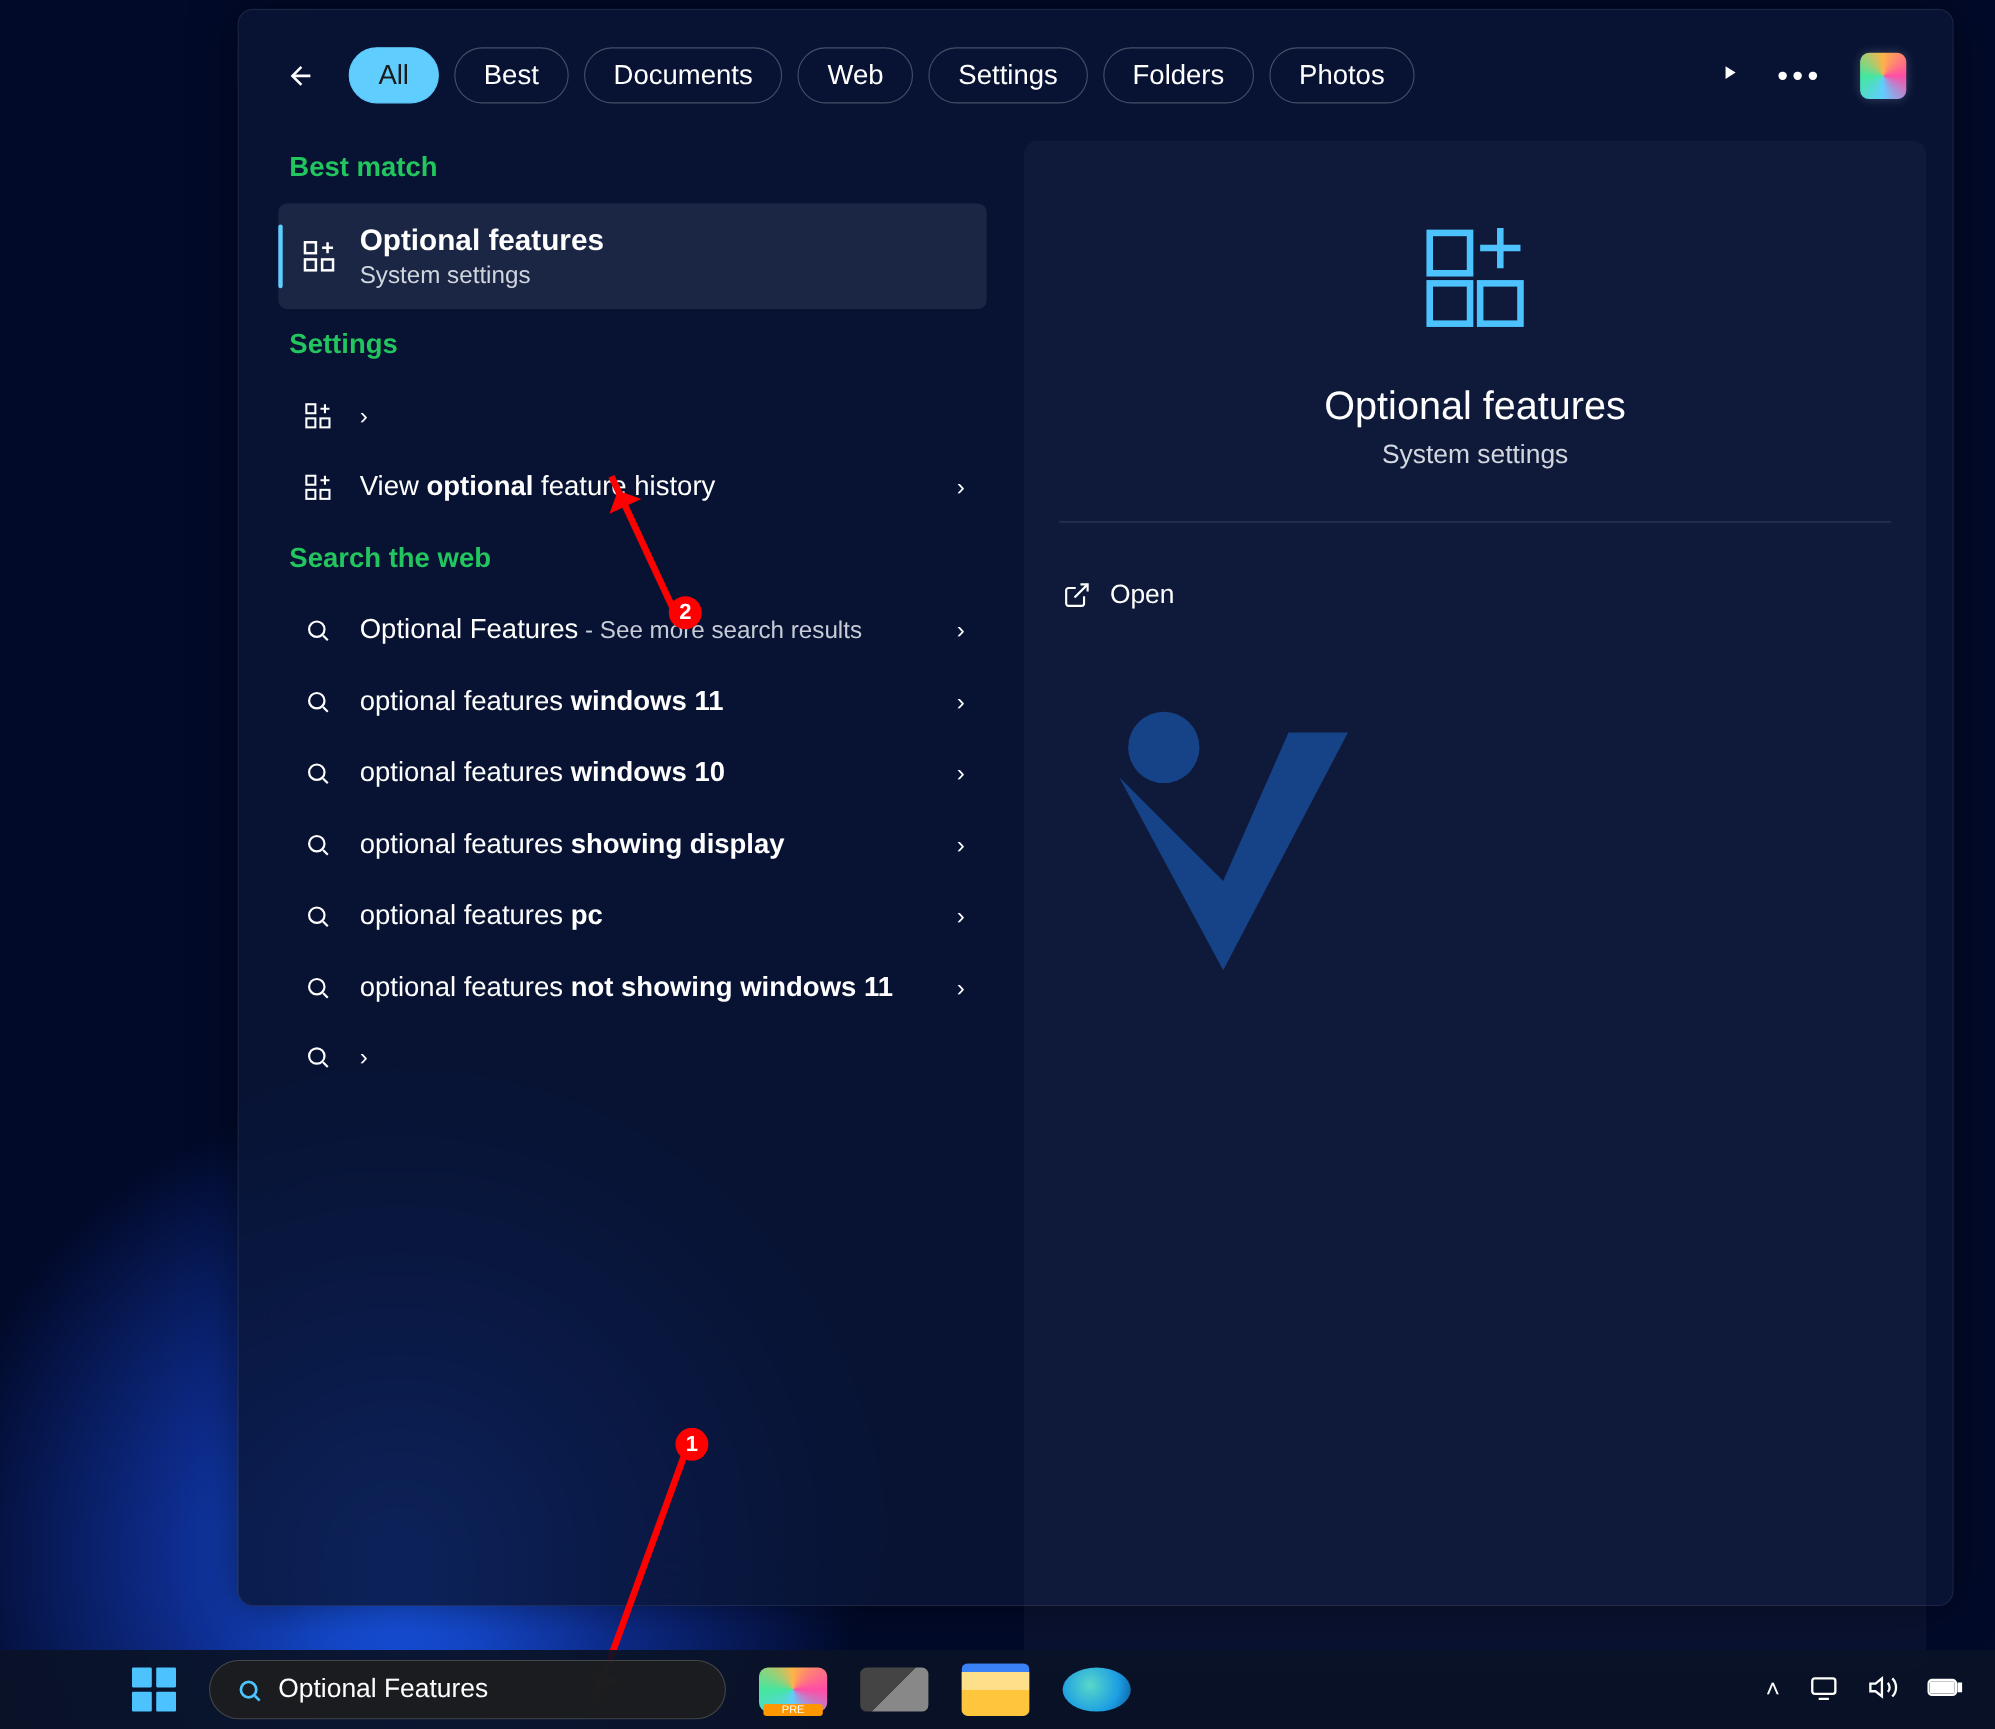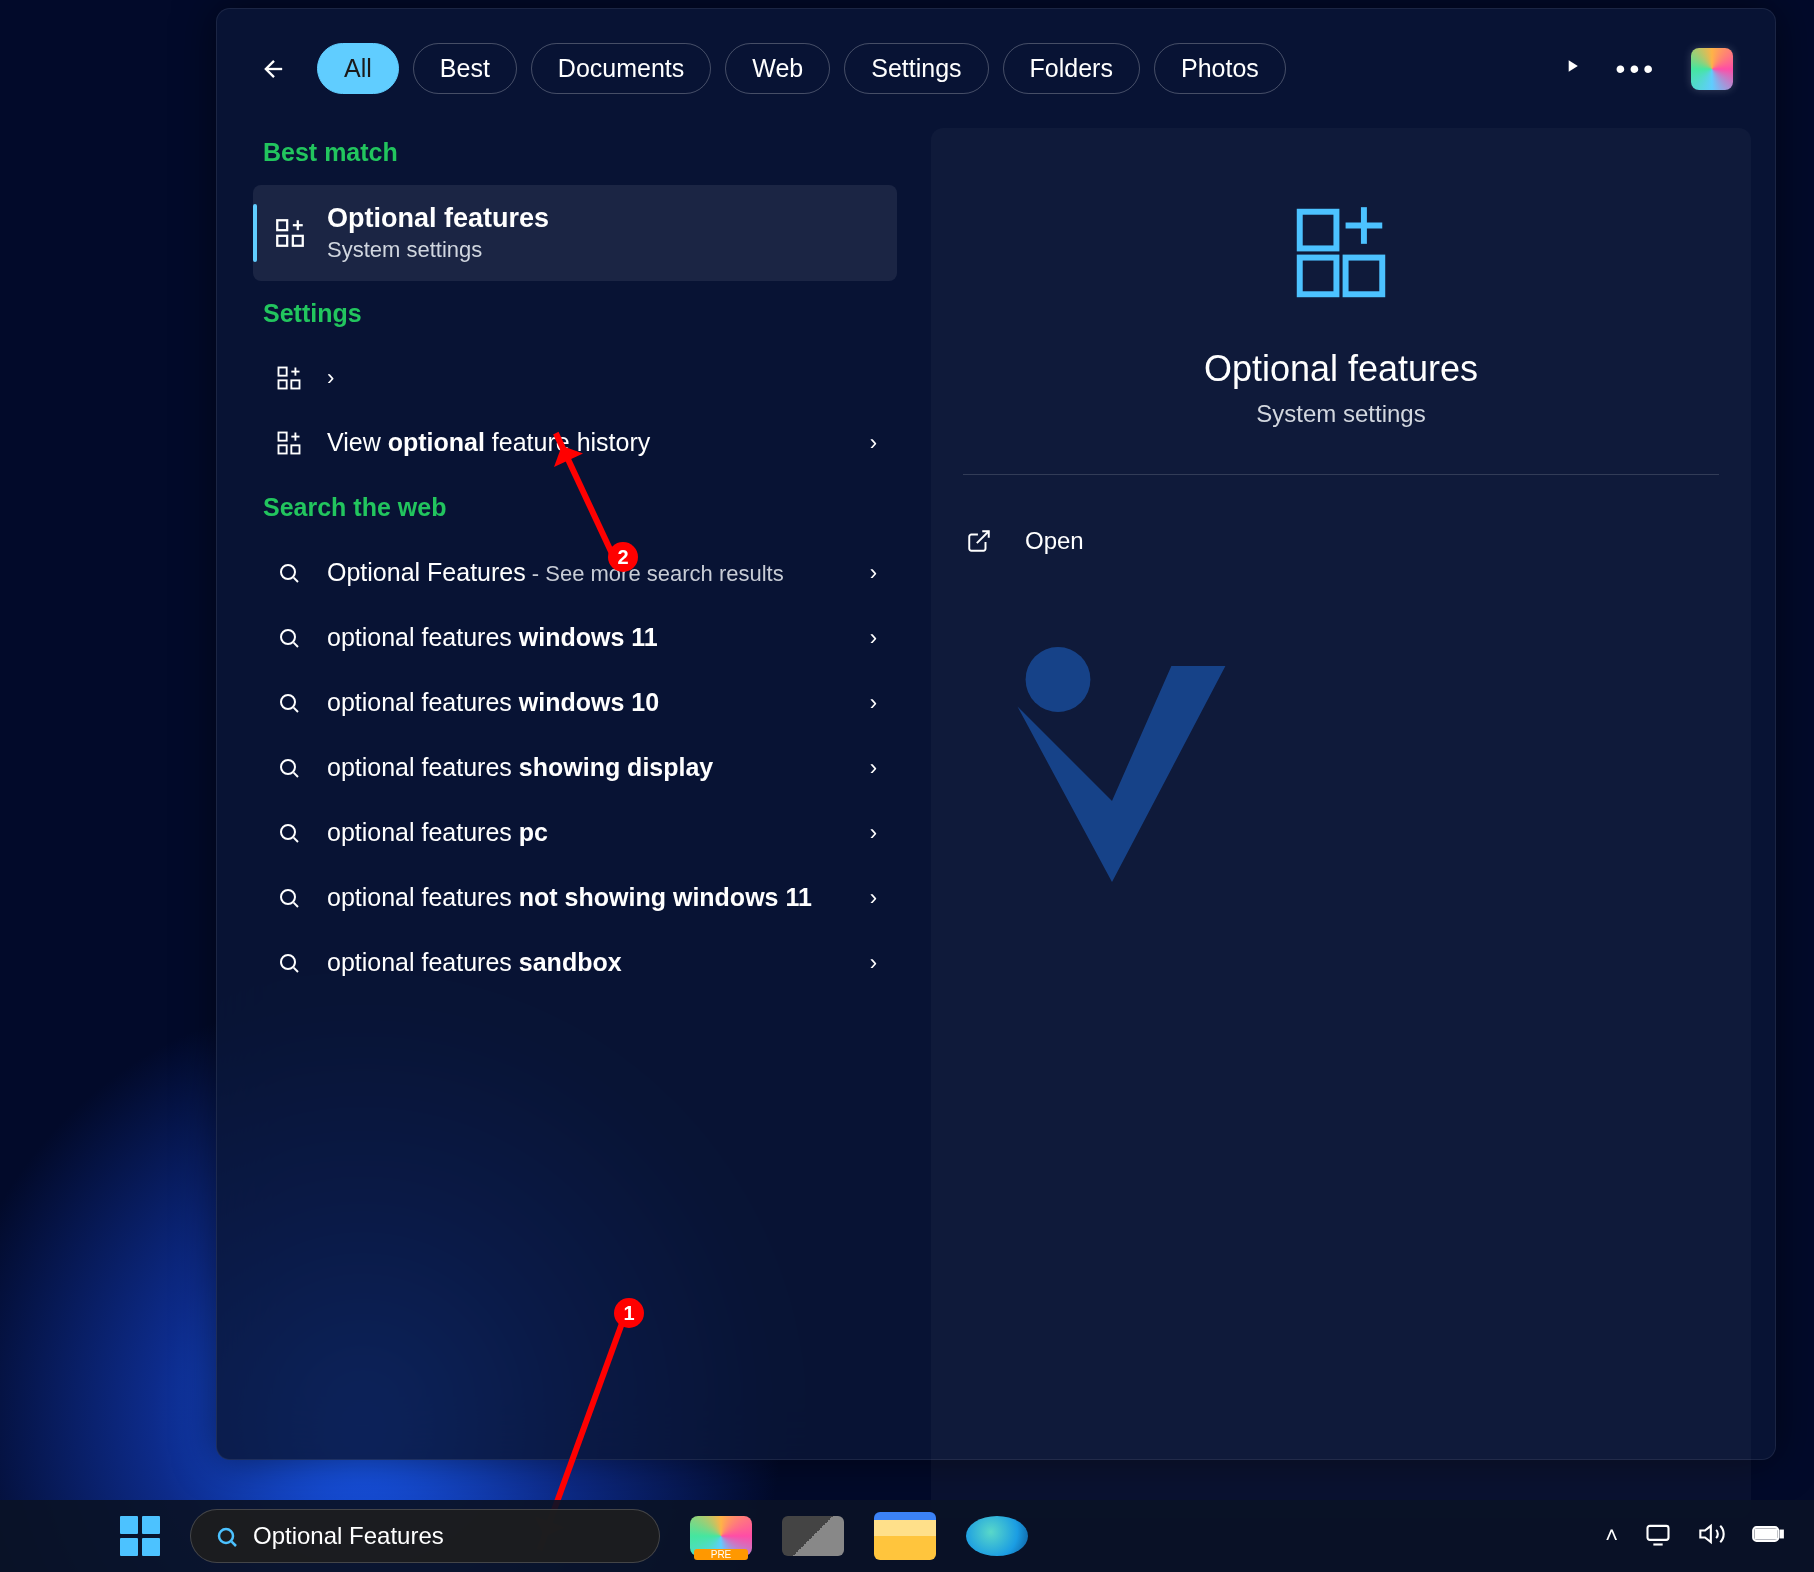--- a/index.html
+++ b/index.html
@@ -101,21 +101,21 @@
   .preview-card {
     background: rgba(255,255,255,0.03);
     border-radius: 12px;
     min-height: 1310px;
     padding: 40px 32px;
   }
   .preview-icon-big { display:flex; justify-content:center; margin-top:30px; margin-bottom:40px; }
   .preview-title { text-align:center; font-size:36px; font-weight:400; }
   .preview-sub { text-align:center; font-size:24px; color:#d2d7df; margin-top:10px; }
   .divider { height:1px; background:rgba(255,255,255,0.15); margin:46px 0; }
-  .action-row { display:flex; gap:32px; padding:6px 2px; font-size:24px; cursor:pointer; }
+  .action-row { display:flex; gap:16px; padding:6px 2px; font-size:24px; cursor:pointer; }
   .open-icon { width:28px; height:28px; display:flex; align-items:center; justify-content:center; }
 
   
   .taskbar {
     position:absolute;
     left:0; right:0; bottom:0;
     height:72px;
     background: rgba(10, 18, 38, 0.92);
     display:flex;
     align-items:center;
@@ -322,21 +322,20 @@
         <div class="li-text"><span>optional features </span><b>not showing windows 11</b></div>
         <div class="chev">›</div>
       </div>
       <div class="list-item">
         <div class="li-icon">
             <svg width="24" height="24" viewBox="0 0 24 24" fill="none" stroke="#fff" stroke-width="2">
               <circle cx="11" cy="11" r="7"></circle>
               <path d="m21 21-4.35-4.35"></path>
             </svg>
           </div>
-        <div class="li-text"><span>optional features </span><b>sandbox</b></div>
         <div class="chev">›</div>
       </div>
 
     </div>
 
     <div class="preview-col">
       <div class="preview-card">
         <div class="preview-icon-big">
           <svg width="110" height="110" viewBox="0 0 24 24" fill="none" stroke="#4cc2ff" stroke-width="1.3">
               <rect x="3" y="3" width="8" height="8"></rect>

